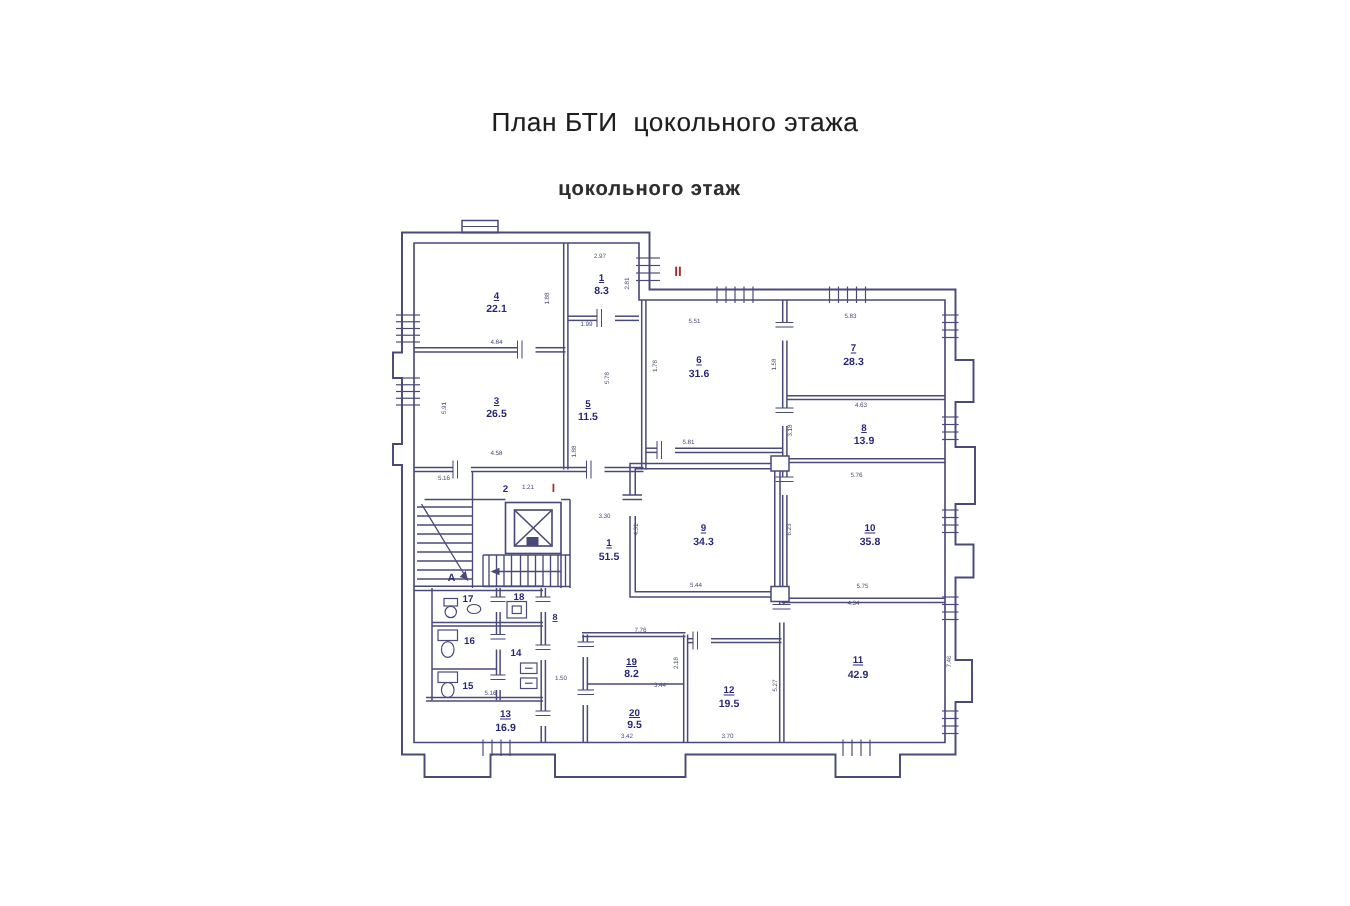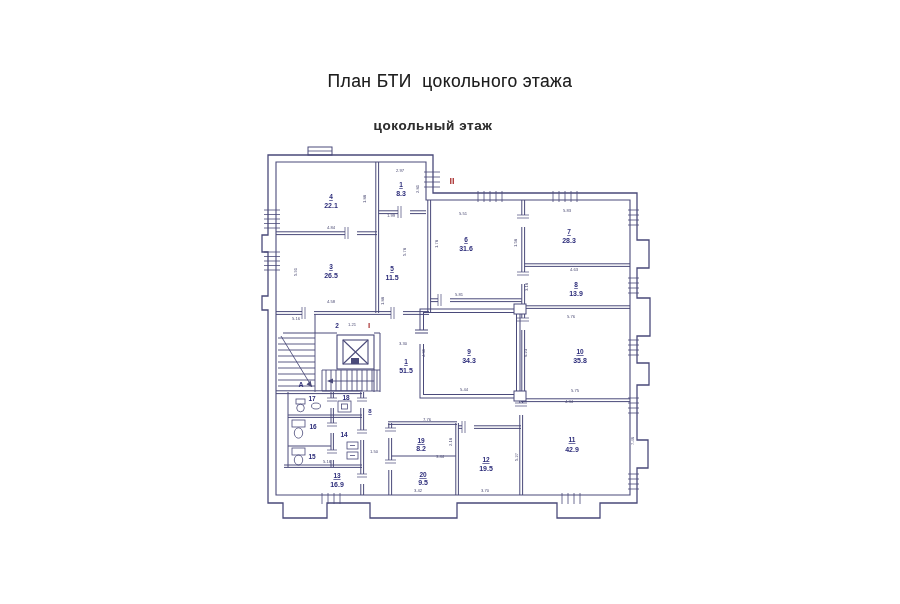--- a/index.html
+++ b/index.html
@@ -19,21 +19,21 @@
   .dim{font-size:4.2px;fill:#3c3c68;text-anchor:middle;}
   .red{font-weight:bold;font-size:9px;fill:#a32020;text-anchor:middle;}
   .red2{font-weight:bold;font-size:8px;fill:#a32020;text-anchor:middle;}
   .lblA{font-weight:bold;font-size:7px;fill:#1c1c6b;text-anchor:middle;}
   .sm8{font-weight:bold;font-size:6px;fill:#15156b;text-anchor:middle;text-decoration:underline;}
 </style>
 </head>
 <body>
 
 <div class="doc-title">План БТИ  цокольного этажа</div>
-<div class="doc-subtitle">цокольный этаж</div>
+<div class="doc-subtitle">цокольного этаж</div>
 
 <svg width="900" height="604" viewBox="0 0 900 604">
 
   <g stroke="#3d3d70" fill="none" stroke-width="1.3">
     <path d="M268,155 H433 V193 H637 V240 H649 V268 H637 V298 H650 V336 H637 V363 H649 V385 H637 V440 H648 V468 H637 V503 H600 V518 H557 V503 H457 V518 H370 V503 H327 V518 H283 V503 H268 V310 H262 V296 H268 V252 H262 V235 H268 Z"></path>
     <path d="M276,162 H426 V200 H630 V495 H276 Z" stroke-width="1.1"></path>
     <rect x="308" y="147" width="24" height="8" stroke-width="1"></rect>
     <line x1="308" y1="151" x2="332" y2="151" stroke-width="0.8"></line>
   </g>
 

